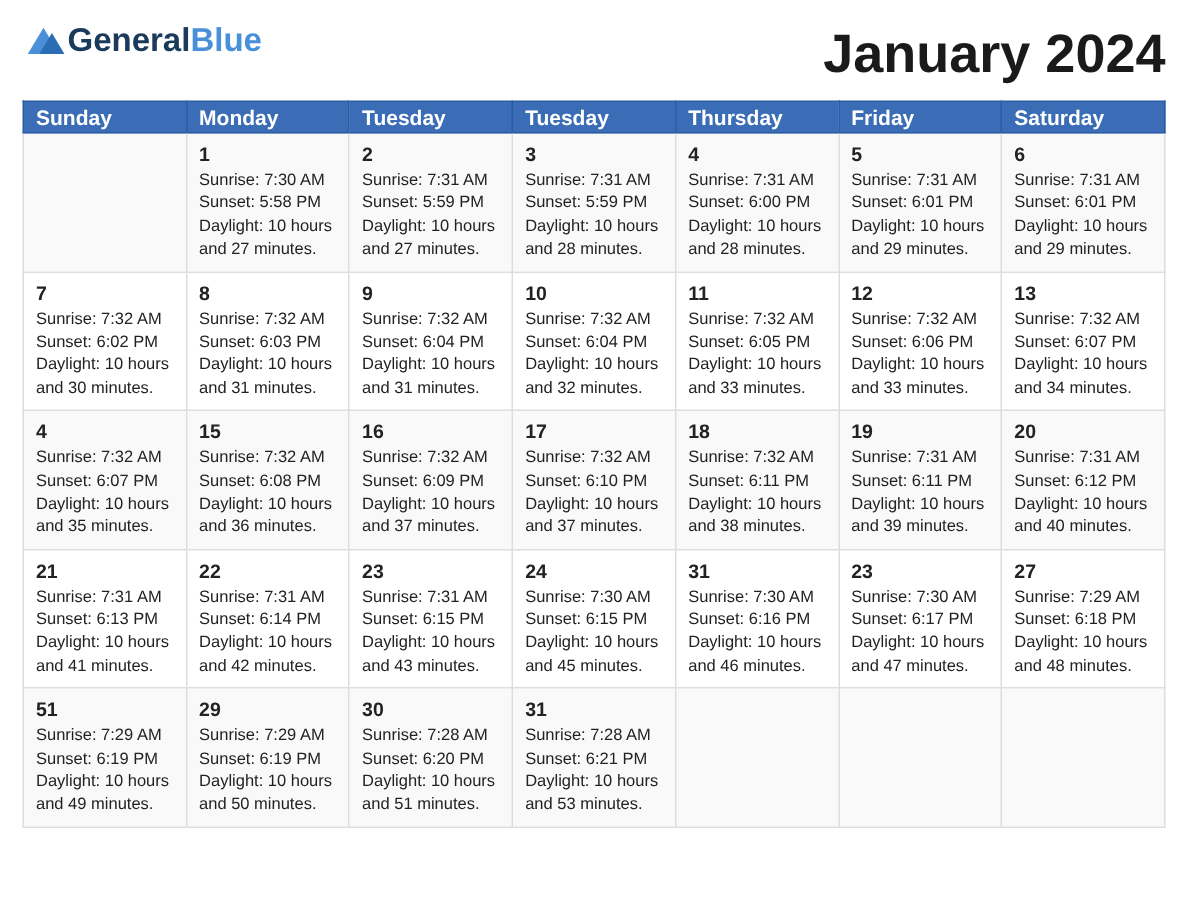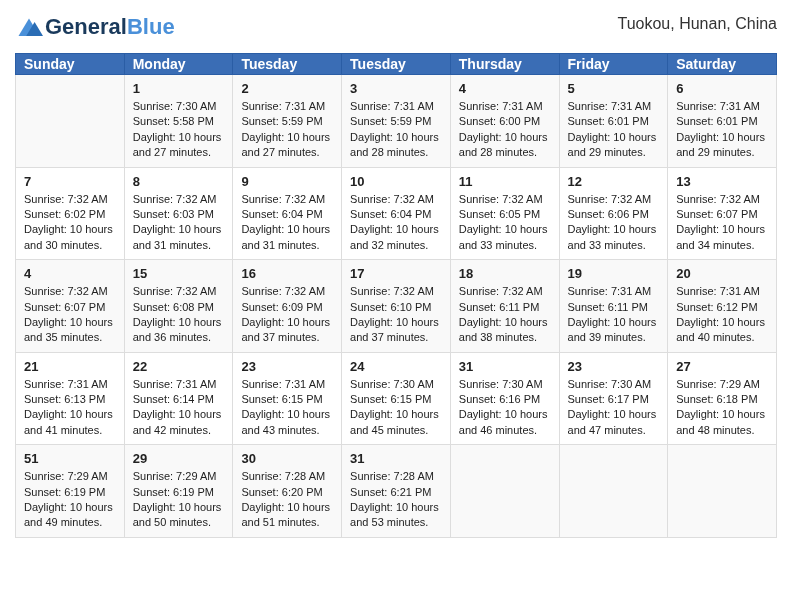--- a/index.html
+++ b/index.html
@@ -96,21 +96,21 @@
   <div class="logo">
     <svg class="logo-icon" viewBox="0 0 40 40">
       <polygon points="20,5 35,30 5,30" fill="#4a90d9"></polygon>
       <polygon points="28,10 40,30 16,30" fill="#2a6db5"></polygon>
     </svg>
     <div class="logo-text">
       <div>General<span>Blue</span></div>
     </div>
   </div>
   <div class="title-block">
-    <div class="location">Tuokou, Hunan, China</div>
+    <div class="month-title">January 2024</div>
   </div>
 </div>
 
 <table>
   <thead>
     <tr>
     <th>Sunday</th>
         <th>Monday</th>
         <th>Tuesday</th>
         <th>Tuesday</th>

